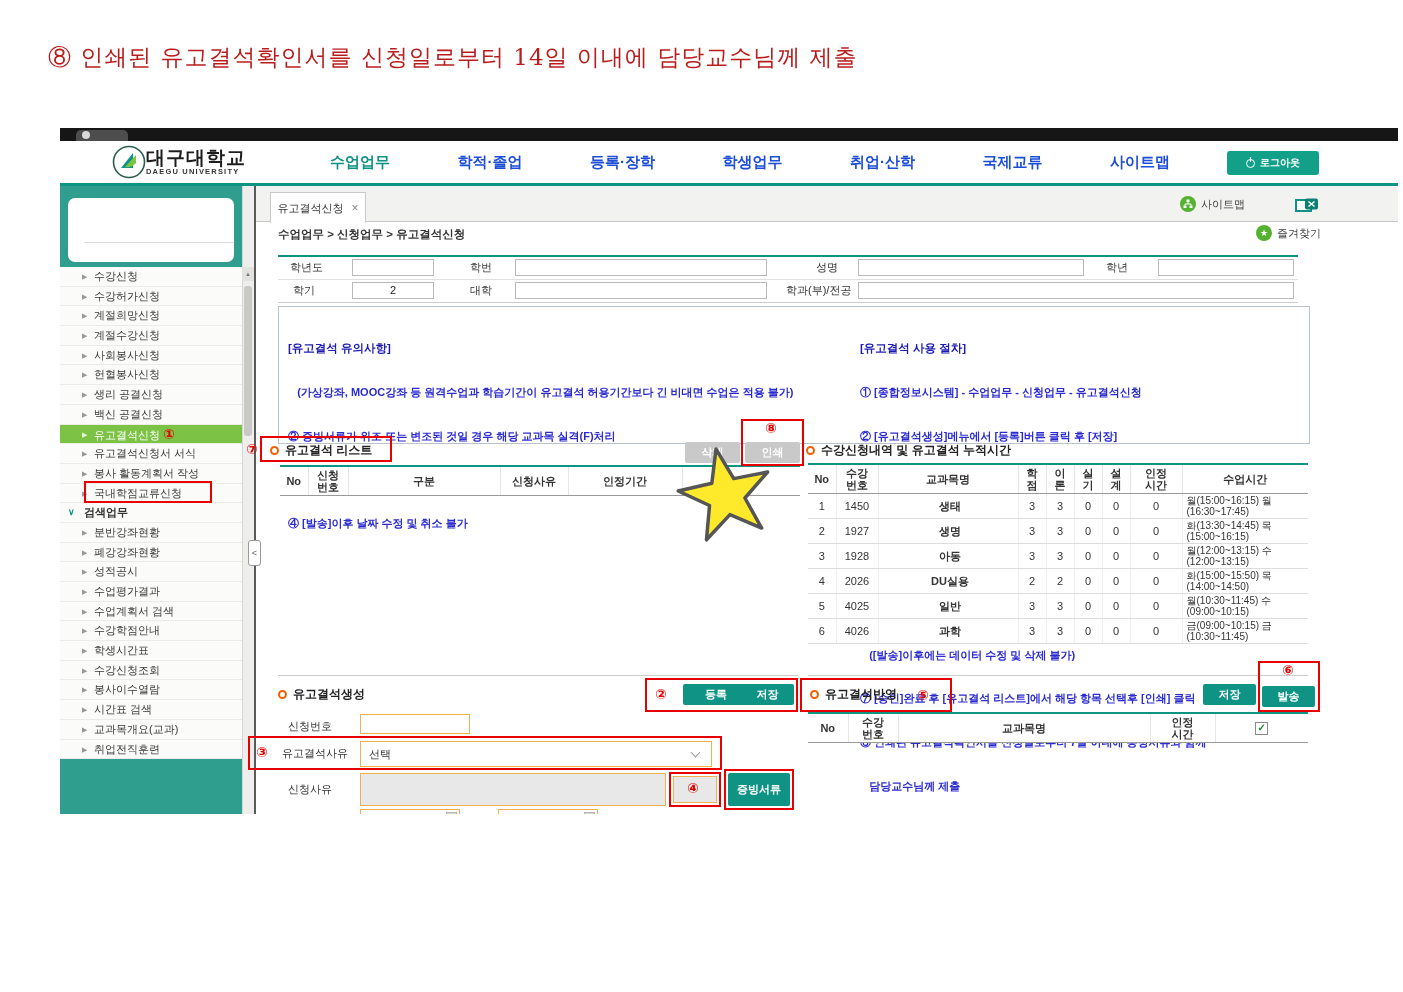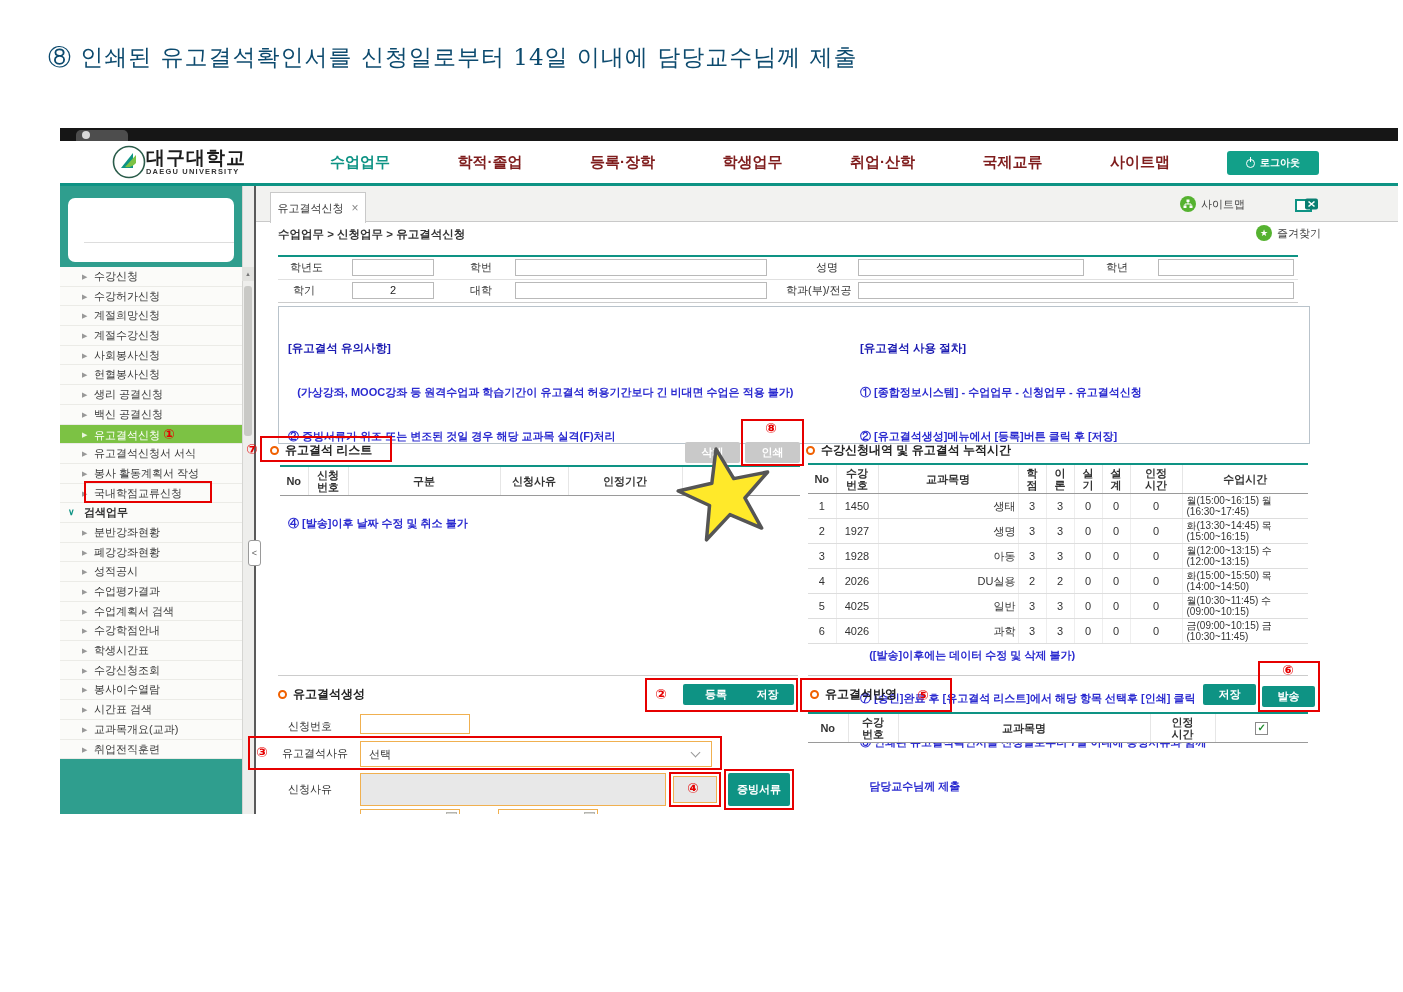--- a/index.html
+++ b/index.html
@@ -1,35 +1,35 @@
 <!DOCTYPE html>
 <html><head>
 <meta charset="utf-8">
 <style>
   * { margin:0; padding:0; box-sizing:border-box; }
   html,body { width:1403px; height:992px; background:#fff; font-family:"Liberation Sans", sans-serif; }
   .abs { position:absolute; }
 
   #page-title { position:absolute; left:48px; top:42px; font-family:"DejaVu Serif", serif;
-    font-size:23px; color:#0c4a6e; letter-spacing:1px; }
+    font-size:23px; color:#b91c1c; letter-spacing:1px; }
 
   #app { position:absolute; left:60px; top:128px; width:1338px; height:686px; overflow:hidden; background:#fff; }
 
   
   .topbar { left:0; top:0; width:1338px; height:13px; background:#161616; }
   .topbar-tab { left:16px; top:2px; width:52px; height:11px; background:#4d4d4d; border-radius:5px 5px 0 0; }
   .topbar-dot { left:22px; top:3px; width:8px; height:8px; background:#d9d9d9; border-radius:50%; }
 
   
   .header { left:0; top:13px; width:1338px; height:42px; background:#fff; }
   .logo { left:52px; top:3px; height:36px; display:flex; align-items:center; }
   .logo-name { font-size:19px; font-weight:bold; color:#1d1d1d; letter-spacing:1px; line-height:18px; }
   .logo-sub { font-size:7.5px; color:#333; letter-spacing:1.2px; font-weight:bold; }
   .nav { left:240px; top:0; width:900px; height:42px; display:flex; align-items:center; justify-content:space-between; padding:0 30px; }
-  .nav-item { font-size:15px; font-weight:bold; color:#7f1d1d; cursor:pointer; }
+  .nav-item { font-size:15px; font-weight:bold; color:#1d4ed8; cursor:pointer; }
   .nav-item.active { color:#0e9384; }
   .logout-btn { left:1167px; top:10px; width:92px; height:24px; background:#12a089; border-radius:3px;
     color:#fff; font-size:10px; font-weight:bold; display:flex; align-items:center; justify-content:center; gap:5px; cursor:pointer; }
   .power { width:9px; height:9px; border:1.5px solid #fff; border-radius:50%; position:relative; display:inline-block; }
   .power::after { content:""; position:absolute; left:2.5px; top:-3px; width:1.5px; height:5px; background:#fff; }
   .header-line { left:0; top:55px; width:1338px; height:3px; background:#0e9384; }
 
   
   .sidebar { left:0; top:58px; width:182px; height:628px; background:#2f9e8e; }
   .side-userbox { left:8px; top:12px; width:166px; height:64px; background:#fff; border-radius:7px; }
@@ -94,21 +94,21 @@
   .btn.green { background:#0e9384; }
   .btn.gray  { background:#c9c9c9; }
   .redbox { position:absolute; border:2px solid #e60000; z-index:4; }
 
   
   table.grid { border-collapse:collapse; table-layout:fixed; font-size:11px; color:#333; background:#fff; }
   table.grid th { border-top:2px solid #0e9384; border-bottom:1px solid #9a9a9a; border-left:1px solid #e6e6e6;
     font-weight:bold; padding:2px 0; white-space:pre-line; line-height:12px; text-align:center; }
   table.grid th:first-child, table.grid td:first-child { border-left:none; }
   table.grid td { border-bottom:1px solid #ddd; border-left:1px solid #eee; text-align:center; line-height:12px; padding:1px 2px; }
-  table.grid td.tl { text-align:right; padding-left:6px; }
+  table.grid td.tl { text-align:center; padding-left:6px;font-weight:bold; }
   table.grid td.time { font-size:10px; text-align:left; line-height:11px; padding-left:4px; }
 
   .divline { position:absolute; height:1px; background:#ccc; }
 
   
   .orange-input { position:absolute; border:1px solid #f0b050; background:#fff; }
   .gray-area { position:absolute; border:1px solid #f0b050; background:#e8e8e8; }
   .caret { position:absolute; width:7px; height:7px; border-right:1.5px solid #999; border-bottom:1.5px solid #999;
     transform:rotate(45deg); }
   .cal { position:absolute; width:11px; height:10px; background:#d8d8d4; border:1px solid #b5b5b0; }

